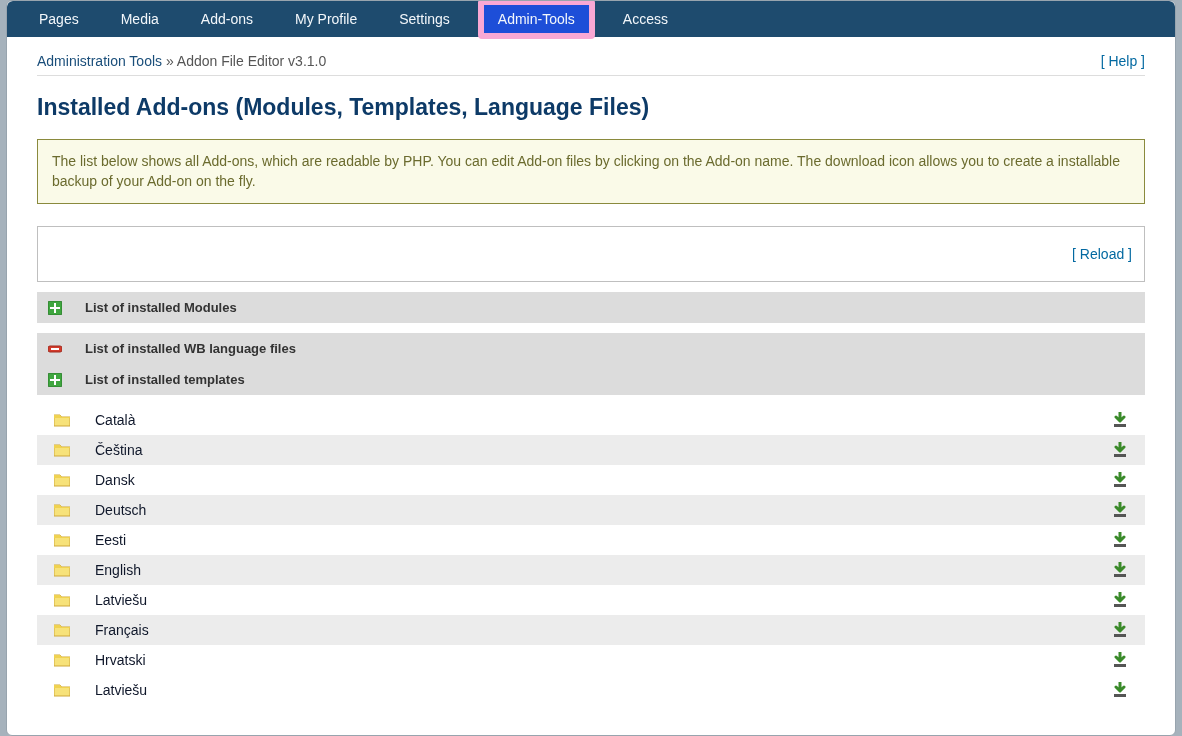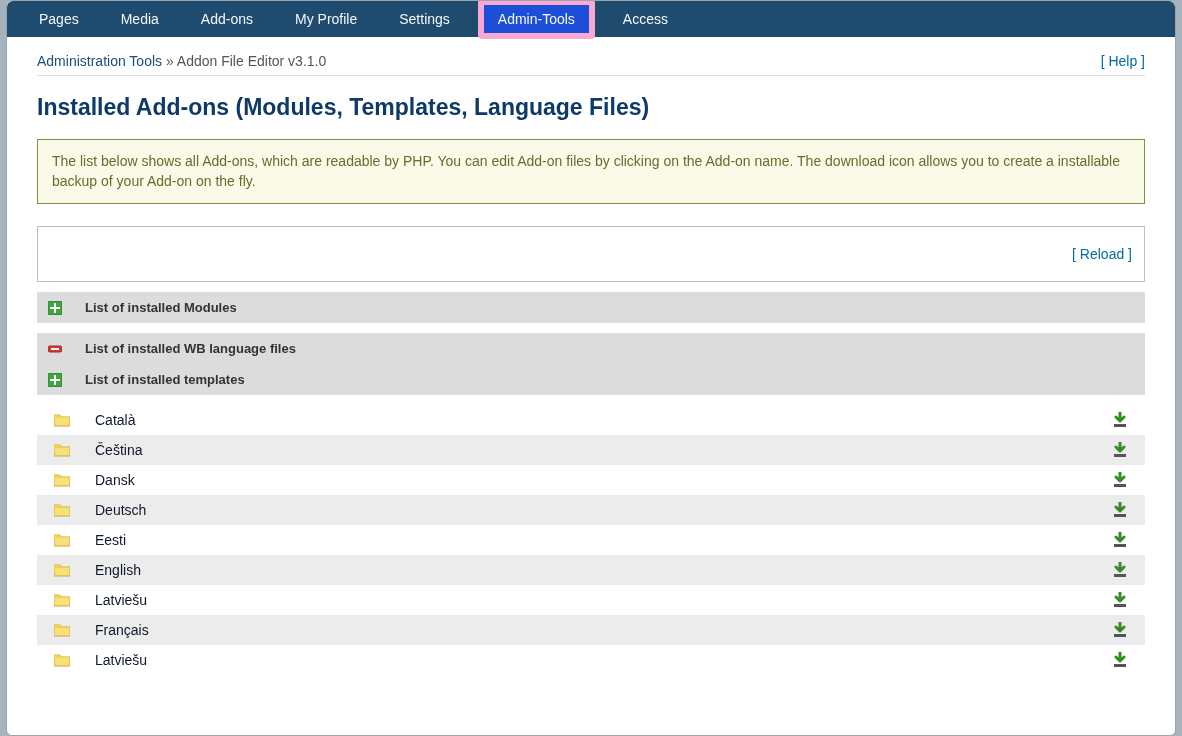--- a/index.html
+++ b/index.html
@@ -272,20 +272,31 @@
             <td class="dl-cell"><span class="download-icon"><svg width="14" height="16" viewBox="0 0 14 16">
                   <path d="M7 0 L7 8 M3 5 L7 9 L11 5" stroke="#3a8a2a" stroke-width="3" fill="none" stroke-linecap="round" stroke-linejoin="round"></path>
                   <rect x="1" y="12" width="12" height="3" fill="#555"></rect>
                 </svg></span></td>
           </tr>
           <tr class="row-even">
             <td class="icon-cell"><span class="folder-icon"><svg width="16" height="14" viewBox="0 0 16 14">
                   <path d="M0 2 L6 2 L7.5 4 L16 4 L16 13 L0 13 Z" fill="#f7e27a" stroke="#cfa93a"></path>
                   <path d="M0 2 L6 2 L7.5 4 L16 4 L16 5 L0 5 Z" fill="#f0d250"></path>
                 </svg></span></td>
+            <td class="name-cell"><a href="#">Hrvatski</a></td>
+            <td class="dl-cell"><span class="download-icon"><svg width="14" height="16" viewBox="0 0 14 16">
+                  <path d="M7 0 L7 8 M3 5 L7 9 L11 5" stroke="#3a8a2a" stroke-width="3" fill="none" stroke-linecap="round" stroke-linejoin="round"></path>
+                  <rect x="1" y="12" width="12" height="3" fill="#555"></rect>
+                </svg></span></td>
+          </tr>
+          <tr class="row-even">
+            <td class="icon-cell"><span class="folder-icon"><svg width="16" height="14" viewBox="0 0 16 14">
+                  <path d="M0 2 L6 2 L7.5 4 L16 4 L16 13 L0 13 Z" fill="#f7e27a" stroke="#cfa93a"></path>
+                  <path d="M0 2 L6 2 L7.5 4 L16 4 L16 5 L0 5 Z" fill="#f0d250"></path>
+                </svg></span></td>
             <td class="name-cell"><a href="#">Latviešu</a></td>
             <td class="dl-cell"><span class="download-icon"><svg width="14" height="16" viewBox="0 0 14 16">
                   <path d="M7 0 L7 8 M3 5 L7 9 L11 5" stroke="#3a8a2a" stroke-width="3" fill="none" stroke-linecap="round" stroke-linejoin="round"></path>
                   <rect x="1" y="12" width="12" height="3" fill="#555"></rect>
                 </svg></span></td>
           </tr>
         </tbody>
     </table>
   </div>
 </div>

